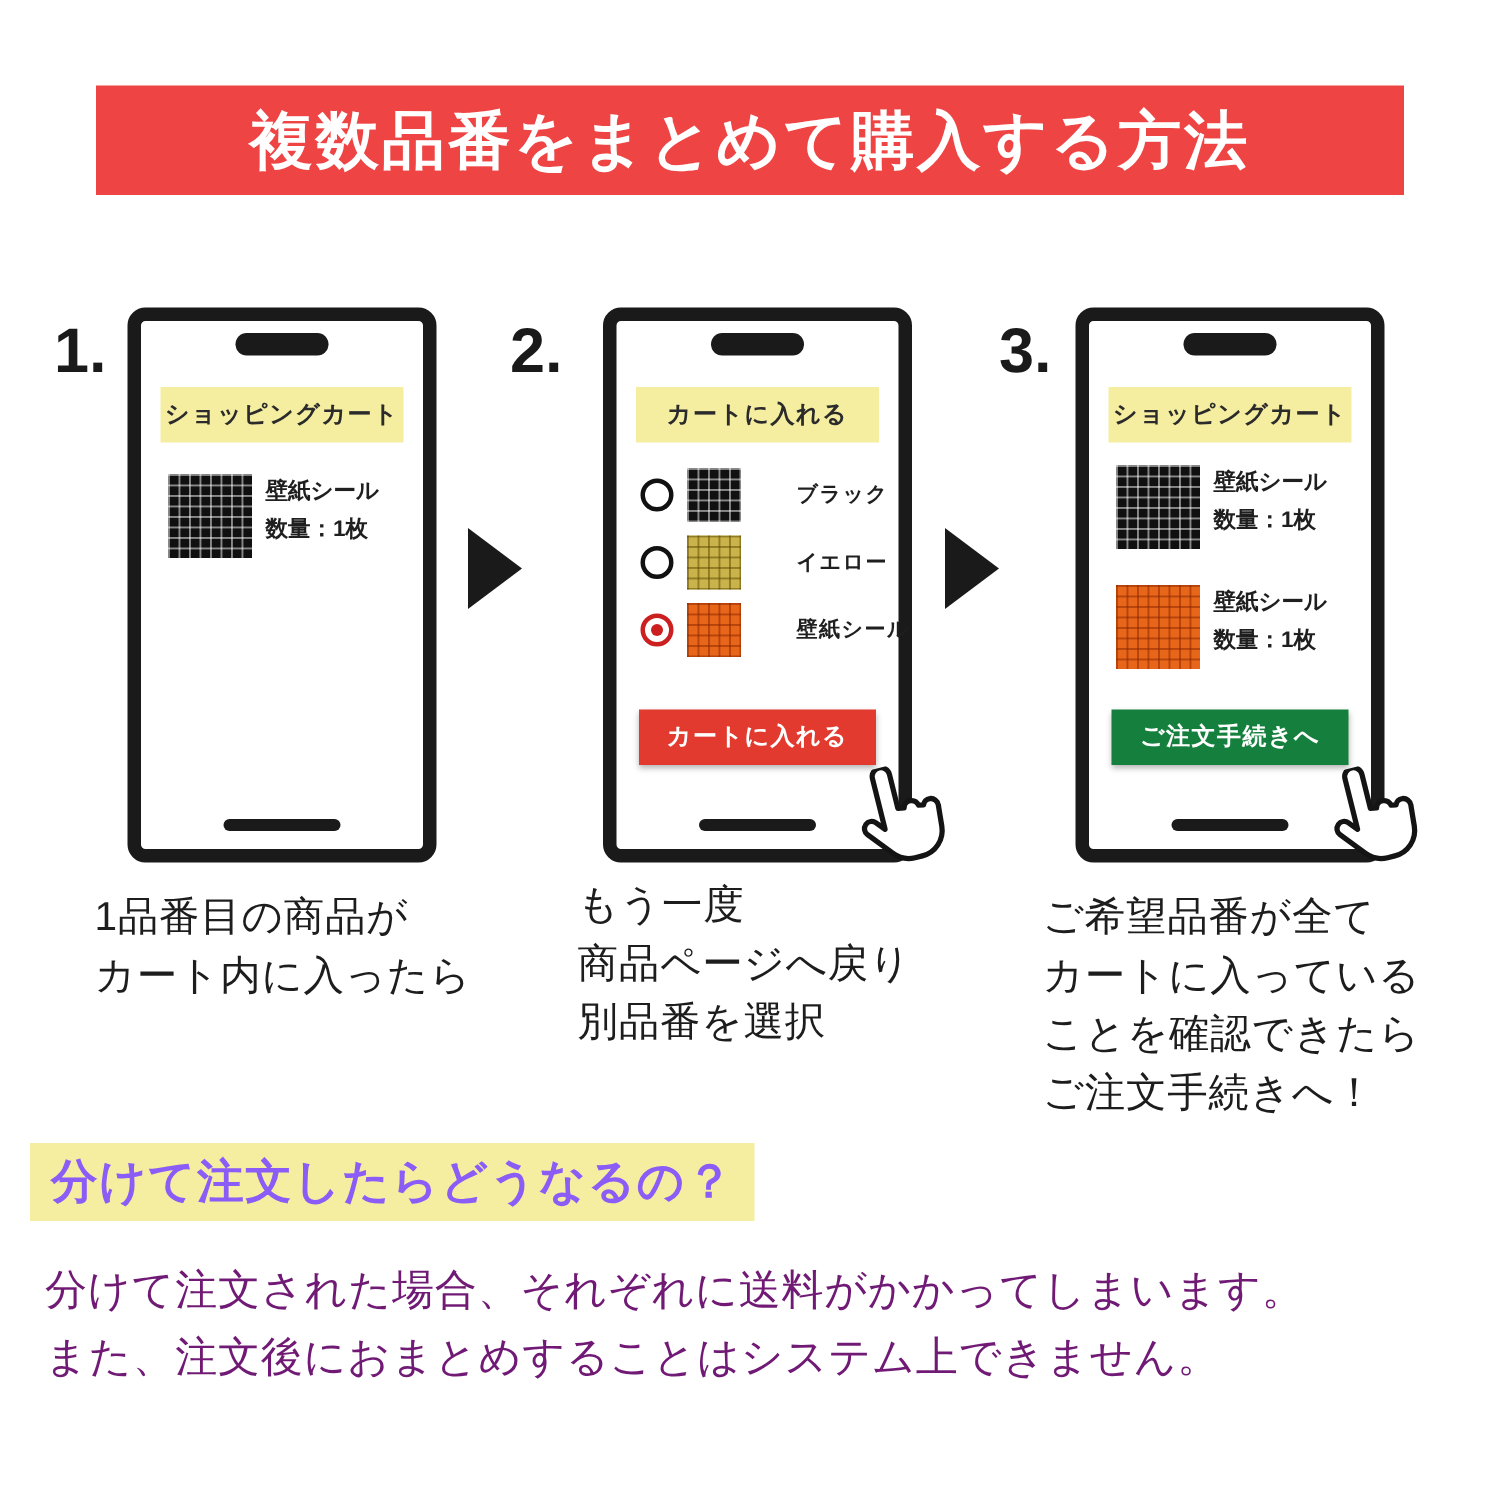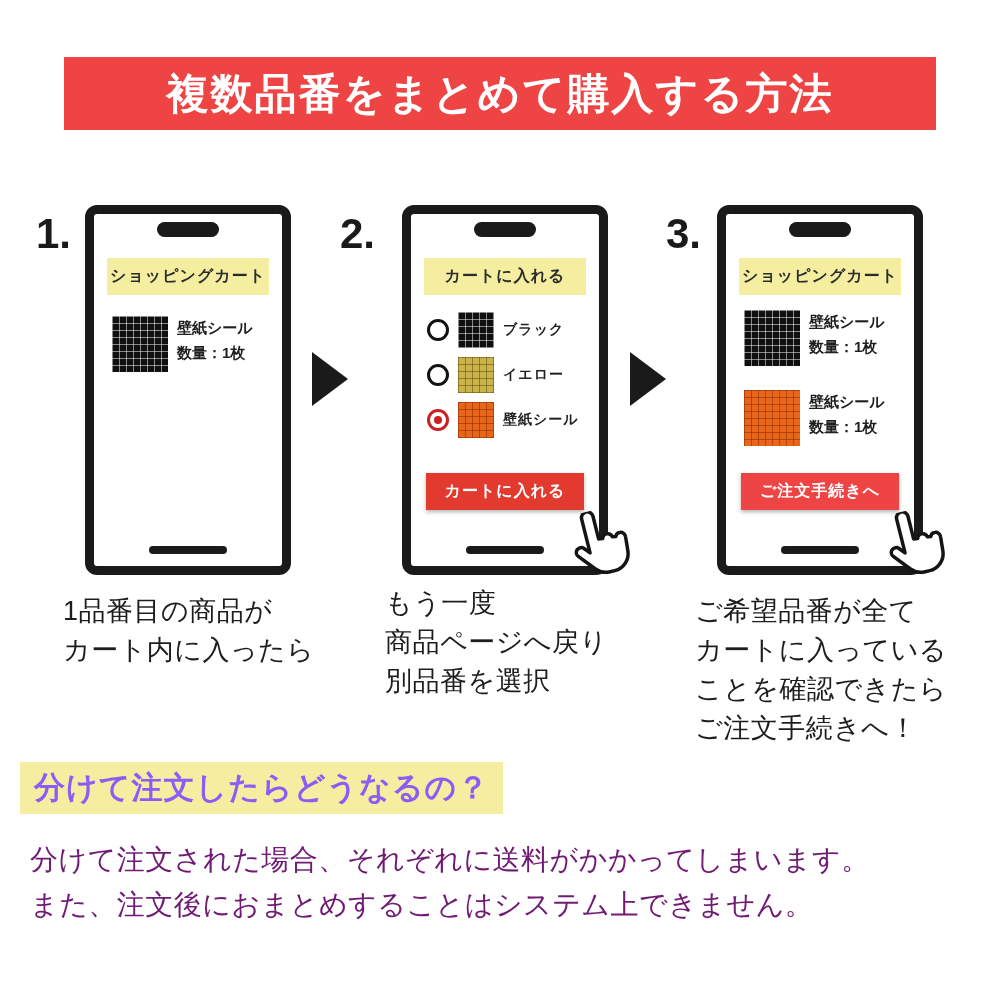--- a/index.html
+++ b/index.html
@@ -68,30 +68,30 @@
   .option{display:flex;align-items:center;gap:9px;height:36px;margin-bottom:9px;}
   .radio{
     width:16px;height:16px;border:3px solid #111;border-radius:50%;
     background:#fff;flex:none;position:relative;box-sizing:content-box;
   }
   .radio.selected{border-color:#cc1f1f;}
   .radio.selected::after{
     content:"";position:absolute;left:4px;top:4px;width:8px;height:8px;
     background:#cc1f1f;border-radius:50%;
   }
-  .olabel{font-size:14px;font-weight:700;color:#1f1f1f;letter-spacing:1px;white-space:nowrap;}
+  .olabel{font-size:14px;font-weight:700;color:#1f1f1f;letter-spacing:1px;white-space:nowrap;margin-left:28px;}
   
   .pbutton{
     position:absolute;left:15px;right:15px;bottom:56px;height:37px;
     display:flex;align-items:center;justify-content:center;
     color:#fff;font-size:16px;font-weight:700;letter-spacing:1px;
     box-shadow:0 2px 4px rgba(0,0,0,.3);
   }
   .pbutton.red{background:#e23a2e;}
-  .pbutton.orange{background:#ef4444;}
+  .pbutton.orange{background:#15803d;}
   
   .hand{position:absolute;right:-30px;bottom:-12px;width:70px;height:auto;transform:rotate(-14deg);}
   
   .arrow{
     position:absolute;width:0;height:0;
     border-left:36px solid #1a1a1a;border-top:27px solid transparent;border-bottom:27px solid transparent;
   }
   .a1{left:312px;top:352px}.a2{left:630px;top:352px}
   
   .caption{

